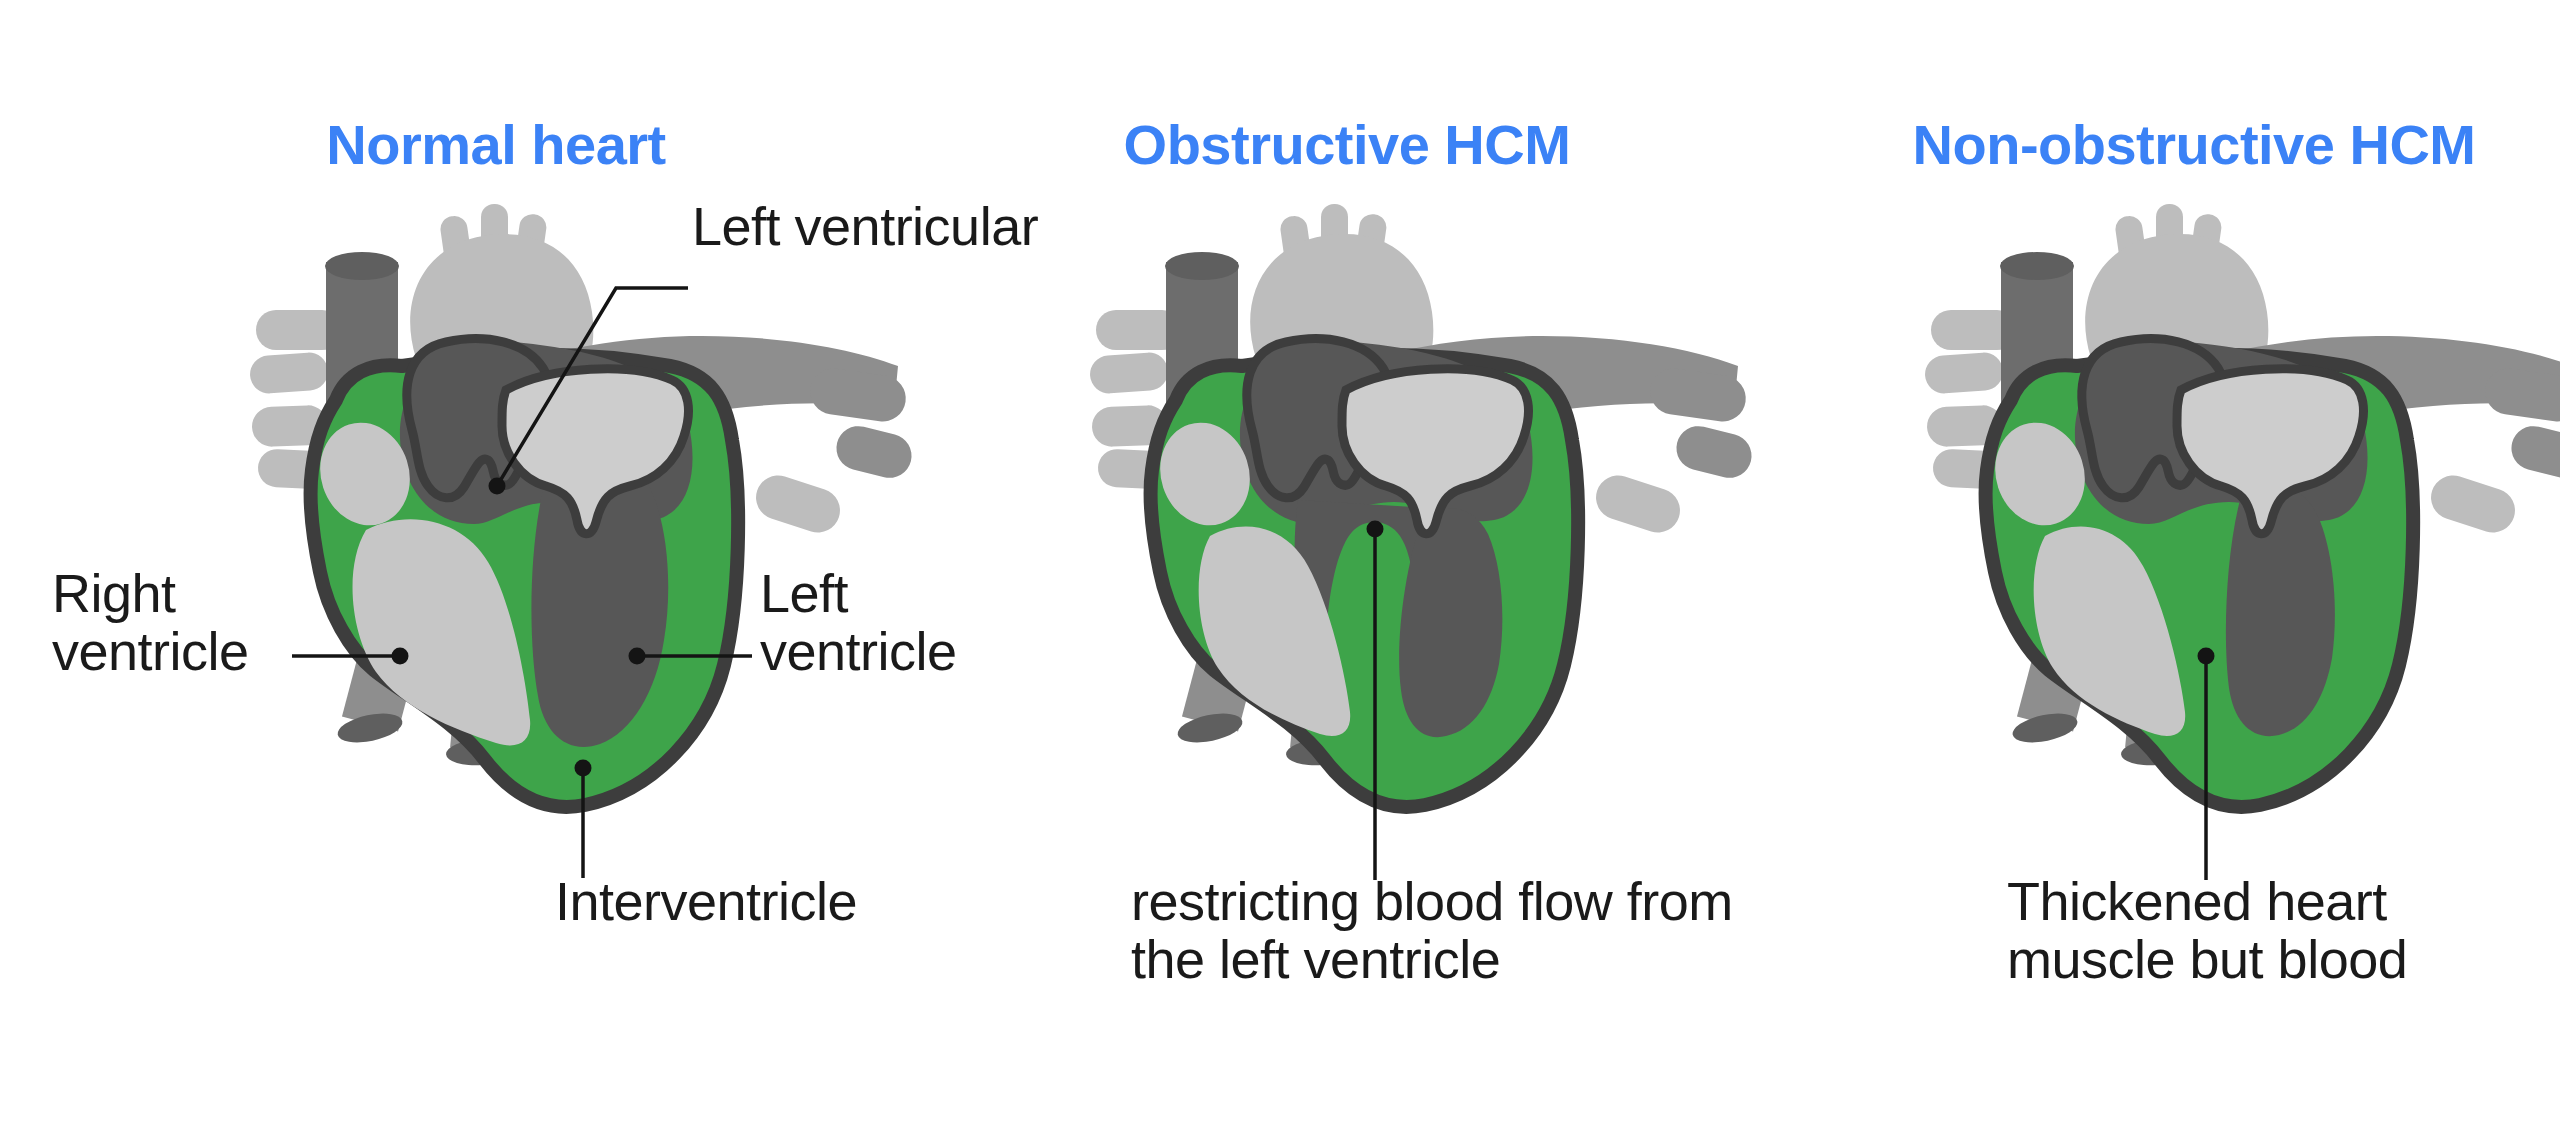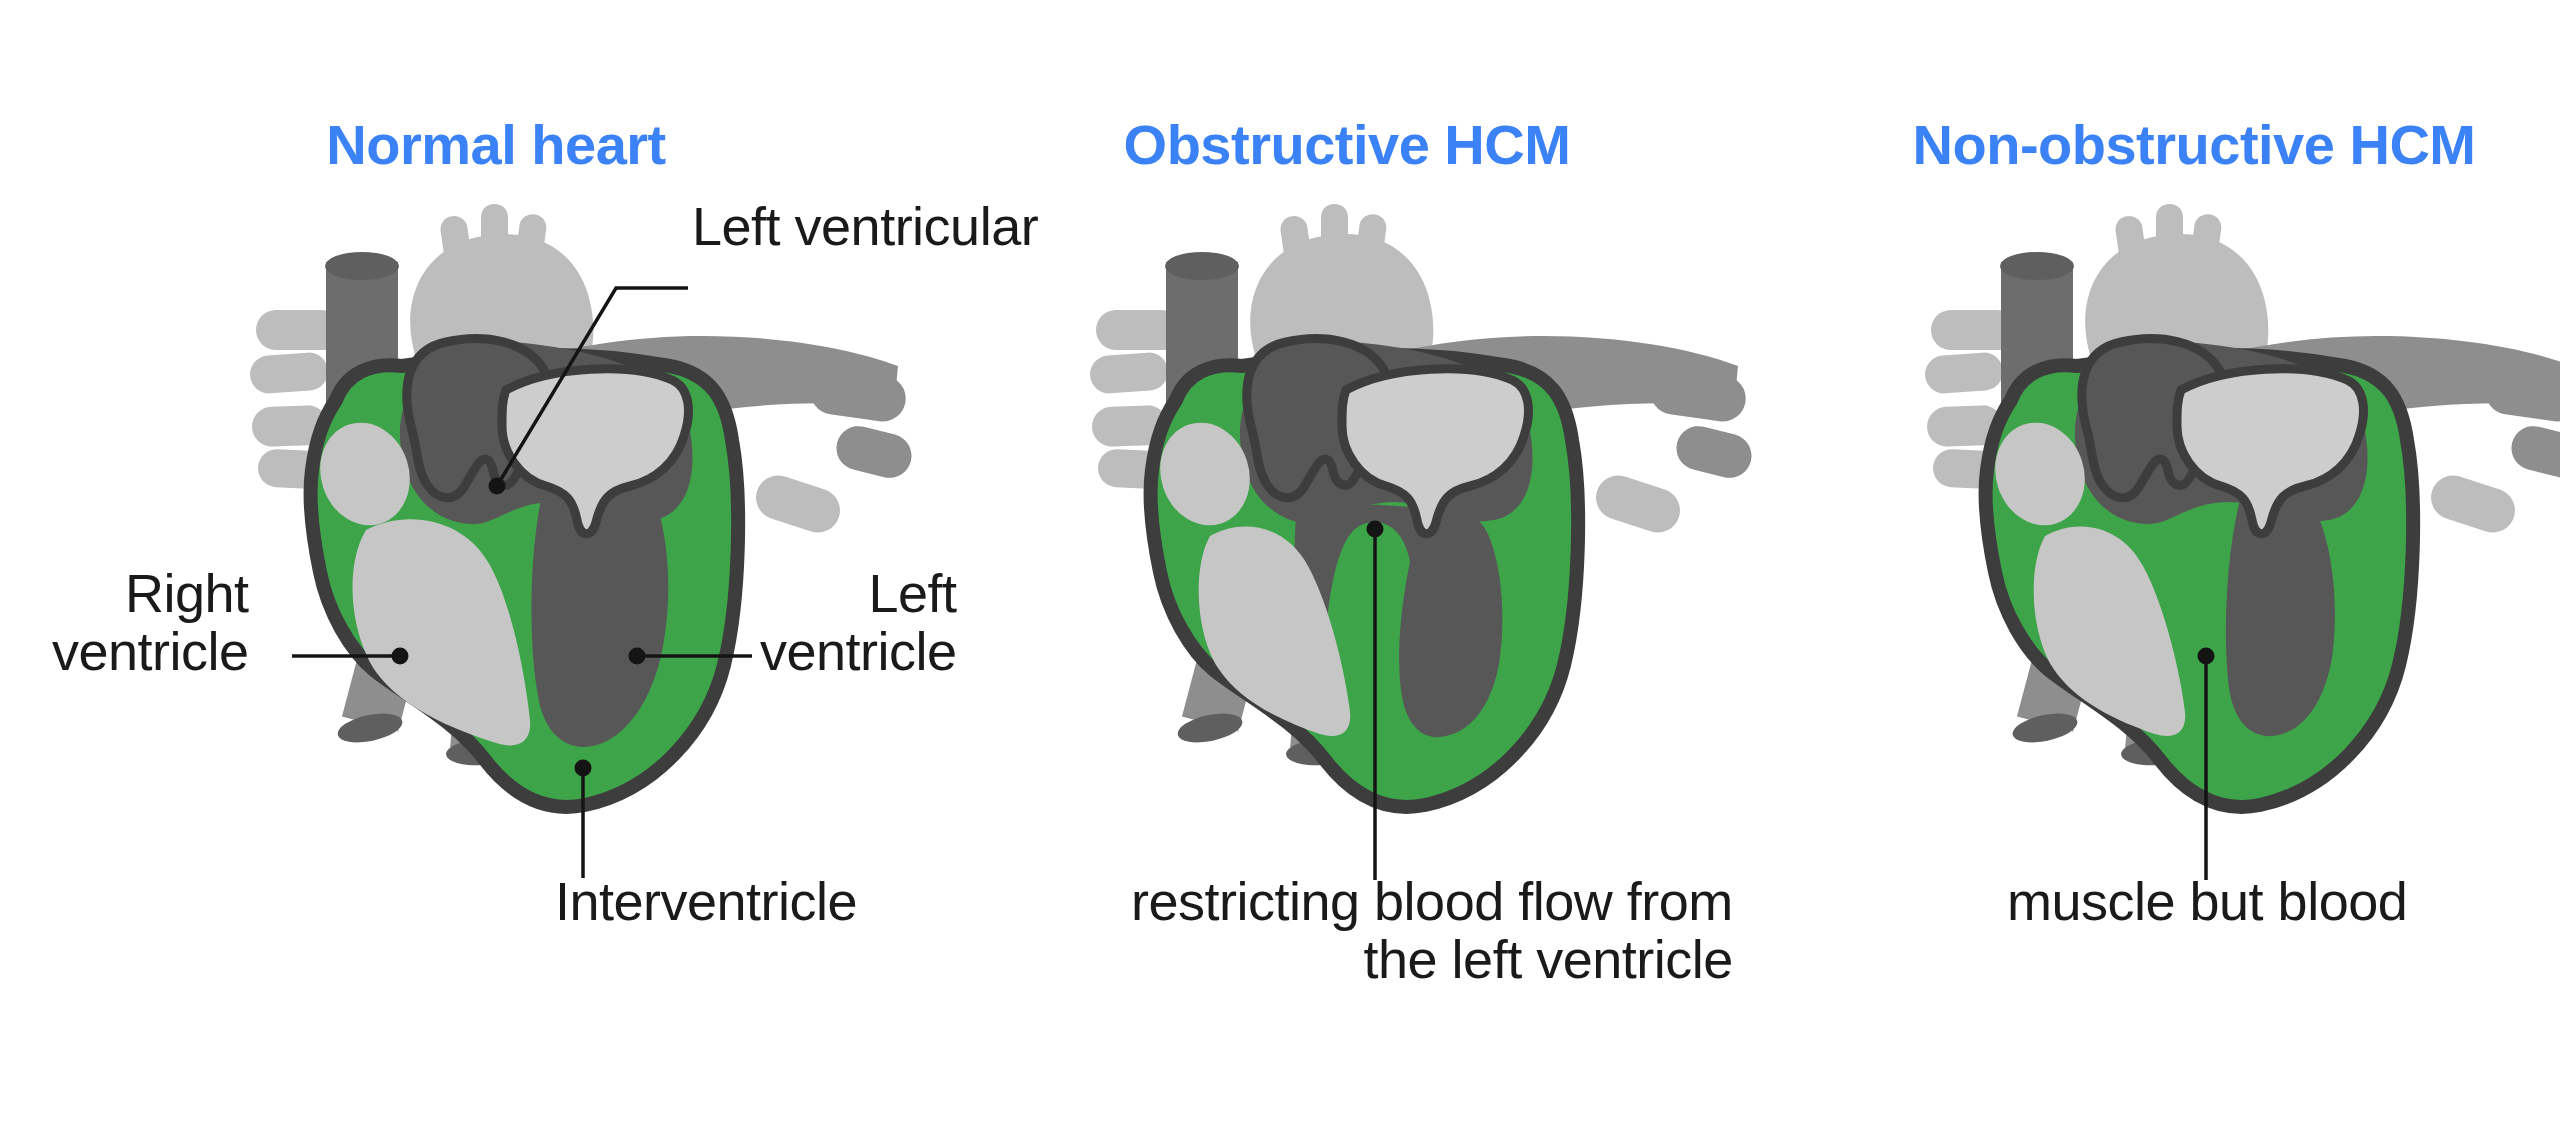--- a/index.html
+++ b/index.html
@@ -16,21 +16,21 @@
     color:var(--text);
   }
   .title{
     position:absolute;top:112px;transform:translateX(-50%);
     font-size:56px;font-weight:700;letter-spacing:-0.5px;white-space:nowrap;color:#3b82f6;
   }
   .label{
     position:absolute;font-size:54px;line-height:58px;font-weight:400;
     letter-spacing:-0.5px;white-space:nowrap;color:var(--text);
   }
-  .label div{display:block;text-align:right;}
+  .label div{display:block;}
   svg.heart{position:absolute;width:700px;height:760px;}
   svg.overlay{position:absolute;left:0;top:0;width:2560px;height:1136px;}
   .defs{position:absolute;width:0;height:0;overflow:hidden;}
   
   .fl{fill:var(--vessel_light);}
   .vm{fill:var(--vessel_mid);}
   .vm-stroke{stroke:var(--vessel_mid);}
   .cap{fill:var(--vessel_cap);}
   .aorta{fill:var(--aorta);}
   .body{fill:var(--green_myocardium);stroke:var(--outline_dark);stroke-width:14px;}
@@ -146,14 +146,15 @@
 <div class="label" style="left:555px;top:872px">
   <div>Interventricle</div>
 </div>
 
 <div class="label" style="left:1131px;top:872px">
   <div>restricting blood flow from</div>
   <div>the left ventricle</div>
 </div>
 
 <div class="label" style="left:2007px;top:872px">
+  <div>Thickened heart</div>
   <div>muscle but blood</div>
 </div>
 
 </body></html>

